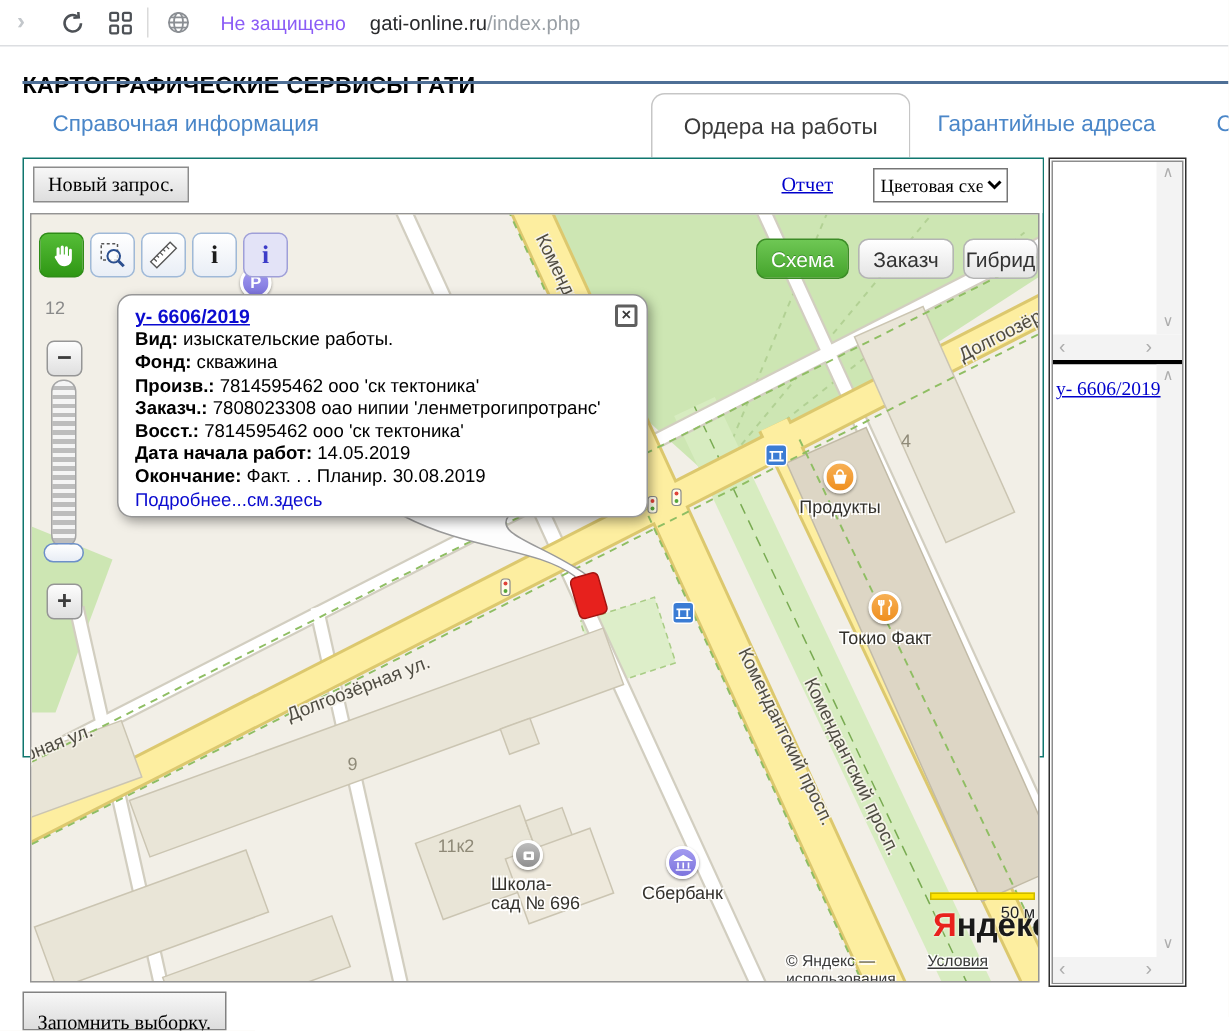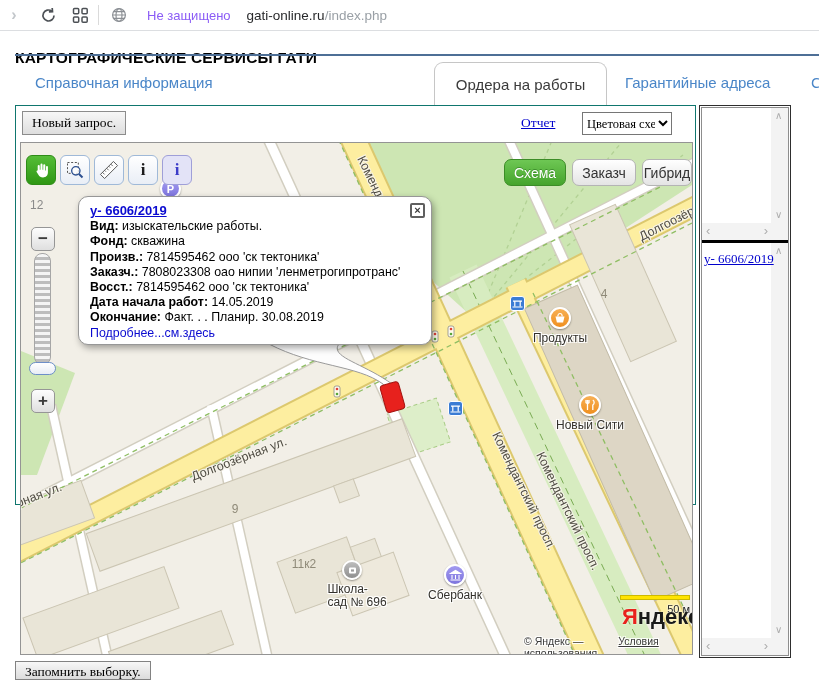--- a/index.html
+++ b/index.html
@@ -123,21 +123,21 @@
   #panel-bottom { flex:1; }
   .vsb { position:absolute; right:0; top:0; bottom:17px; width:17px; background:#f3f3f3; }
   .hsb { position:absolute; left:0; right:0; bottom:0; height:17px; background:#f3f3f3; }
   .sb-ar { position:absolute; color:#adadad; font-size:10px; line-height:10px; }
   .vsb .up { top:3px; left:4px; } .vsb .dn { bottom:3px; left:4px; }
   .hsb .lf { left:4px; top:3px; font-size:13px; } .hsb .rt { right:20px; top:3px; font-size:13px; }
   #order-link { position:absolute; left:2px; top:8px; font-family:"Liberation Serif", serif;
     font-size:13px; color:#0000cc; text-decoration:underline; white-space:nowrap; cursor:pointer; z-index:2; }
 
   
-  #remember-btn { position:absolute; left:15px; top:661px; height:19px; padding:2px 9px;
+  #remember-btn { position:absolute; left:15px; top:661px; height:19px; padding:12px 9px;
     background:linear-gradient(#f7f7f7,#dcdcdc); border:1px solid #828282;
     font-family:"Liberation Serif", serif; font-size:13.5px; color:#000; }
 </style>
 </head>
 <body>
 
 <div id="stage">
 
   <div id="chrome">
     <div id="back-ic" class="chr-ic">›</div>
@@ -318,21 +318,21 @@
       <div class="poi-label" style="left:539px; top:189px">Продукты</div>
 
       <div class="poi" style="left:558px; top:251px; background:linear-gradient(#f7b055,#ef8f1f)">
         <svg width="14" height="14" viewBox="0 0 14 14">
             <g stroke="#fff" stroke-width="1.3" fill="none">
               <path d="M4.5 2 v10 M3 2 v3.2 M6 2 v3.2 M3 5.2 h3"></path>
               <path d="M9.8 2 c1.8 1 1.8 4 0 5 v5"></path>
             </g>
           </svg>
       </div>
-      <div class="poi-label" style="left:569px; top:276px">Новый Сити</div>
+      <div class="poi-label" style="left:569px; top:276px">Токио Факт</div>
 
       <div class="poi" style="left:423px; top:421px; background:linear-gradient(#a29af0,#7d74dd)">
         <svg width="13" height="13" viewBox="0 0 13 13">
             <g stroke="#fff" stroke-width="1.1" fill="none">
               <path d="M1.5 4.5 L6.5 1.5 L11.5 4.5 Z" fill="#fff"></path>
               <path d="M3 6 v4 M6.5 6 v4 M10 6 v4 M1.5 11 h10"></path>
             </g>
           </svg>
       </div>
       <div class="poi-label" style="left:434px; top:446px">Сбербанк</div>

